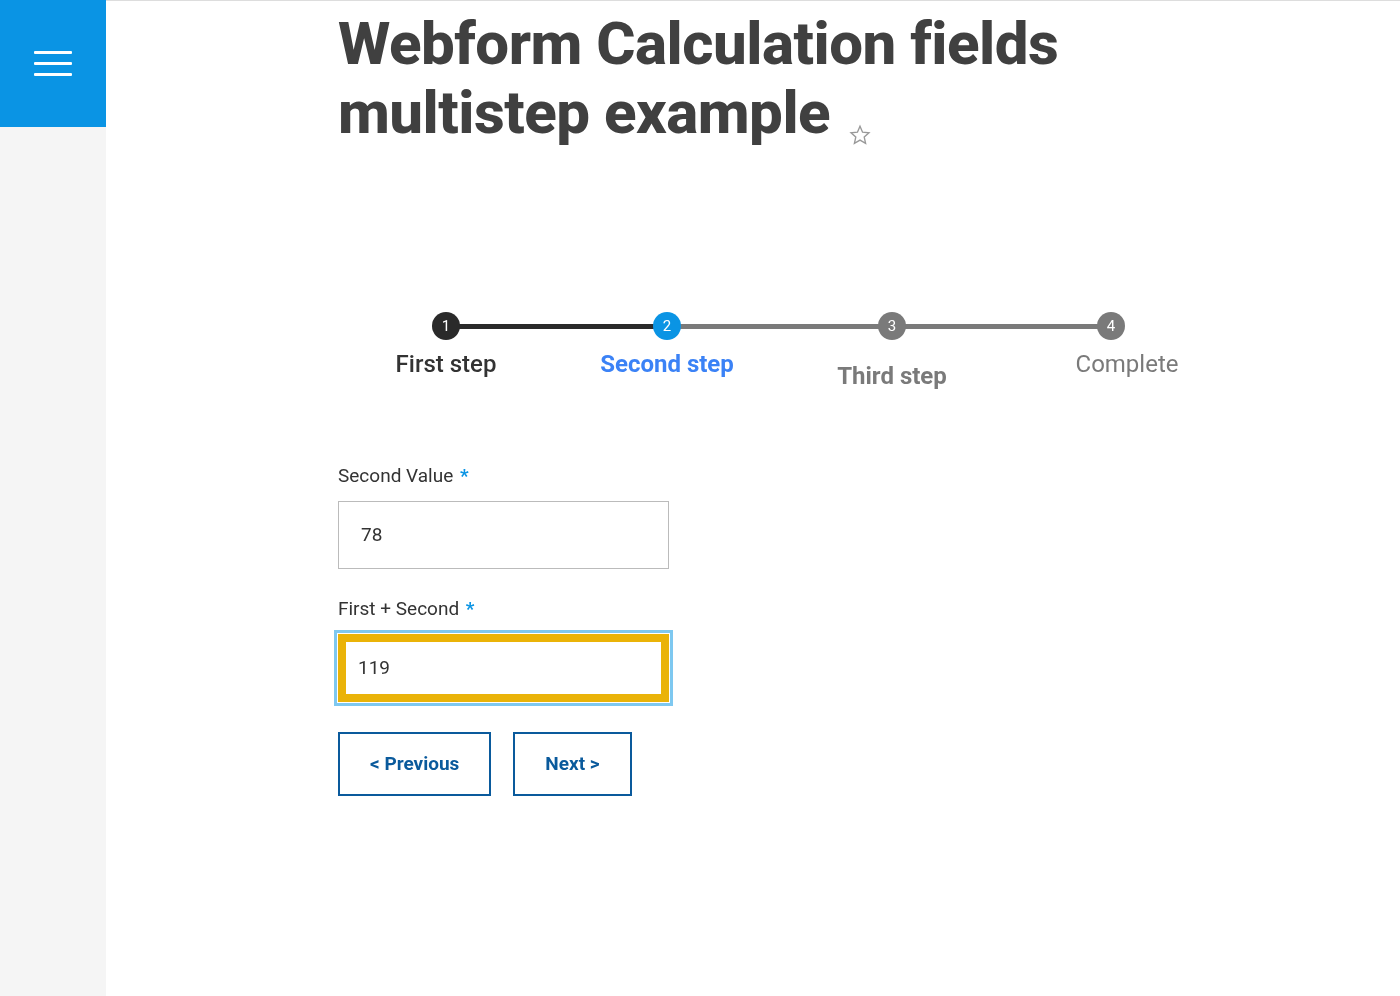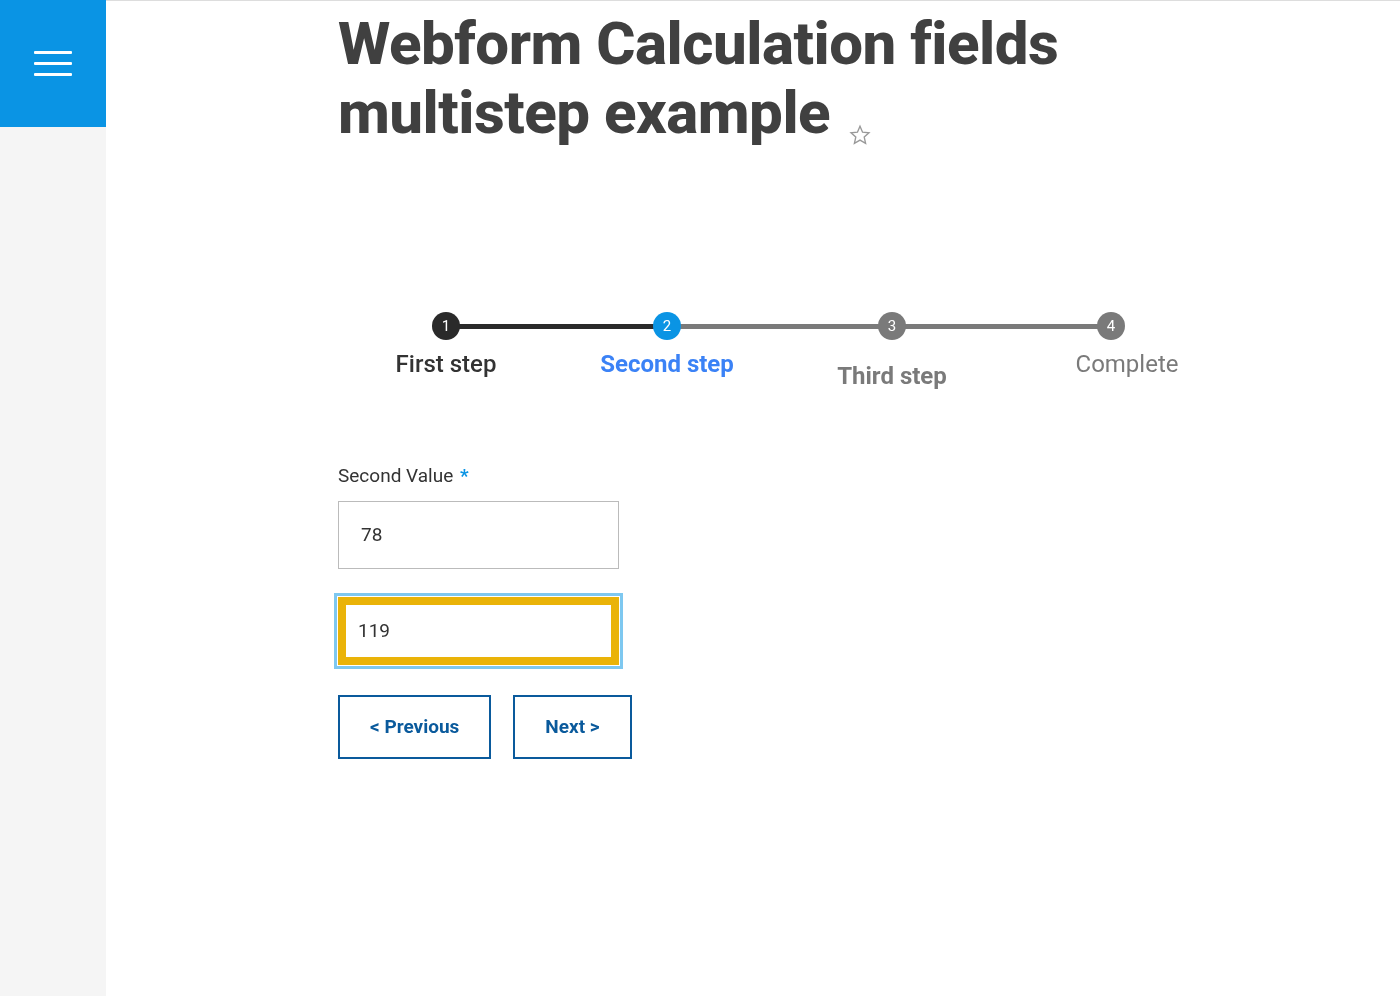--- a/index.html
+++ b/index.html
@@ -150,21 +150,21 @@
       color: #333;
       margin-bottom: 14px;
       display: block;
     }
     .required-asterisk {
       color: #0a94e4;
       font-weight: 700;
       margin-left: 2px;
     }
     .text-input {
-      width: 281px;
+      width: 331px;
       height: 68px;
       padding: 0 22px;
       font-size: 19px;
       color: #333;
       border: 1px solid #bbb;
       background: #fff;
       outline: none;
       font-family: inherit;
     }
     .text-input.focused {
@@ -236,20 +236,24 @@
 
     <div class="form-field">
       <label class="field-label">
         <span>Second Value</span>
         <span class="required-asterisk">*</span>
       </label>
       <input type="text" class="text-input" value="78" style="">
     </div>
 
     <div class="form-field">
+      <label class="field-label">
+        <span>First + Second</span>
+        <span class="required-asterisk">*</span>
+      </label>
       <input type="text" class="text-input focused" value="119" style="">
     </div>
 
     <div class="button-row">
       <button class="btn">&lt; Previous</button>
       <button class="btn">Next &gt;</button>
     </div>
 
   </div>
 

